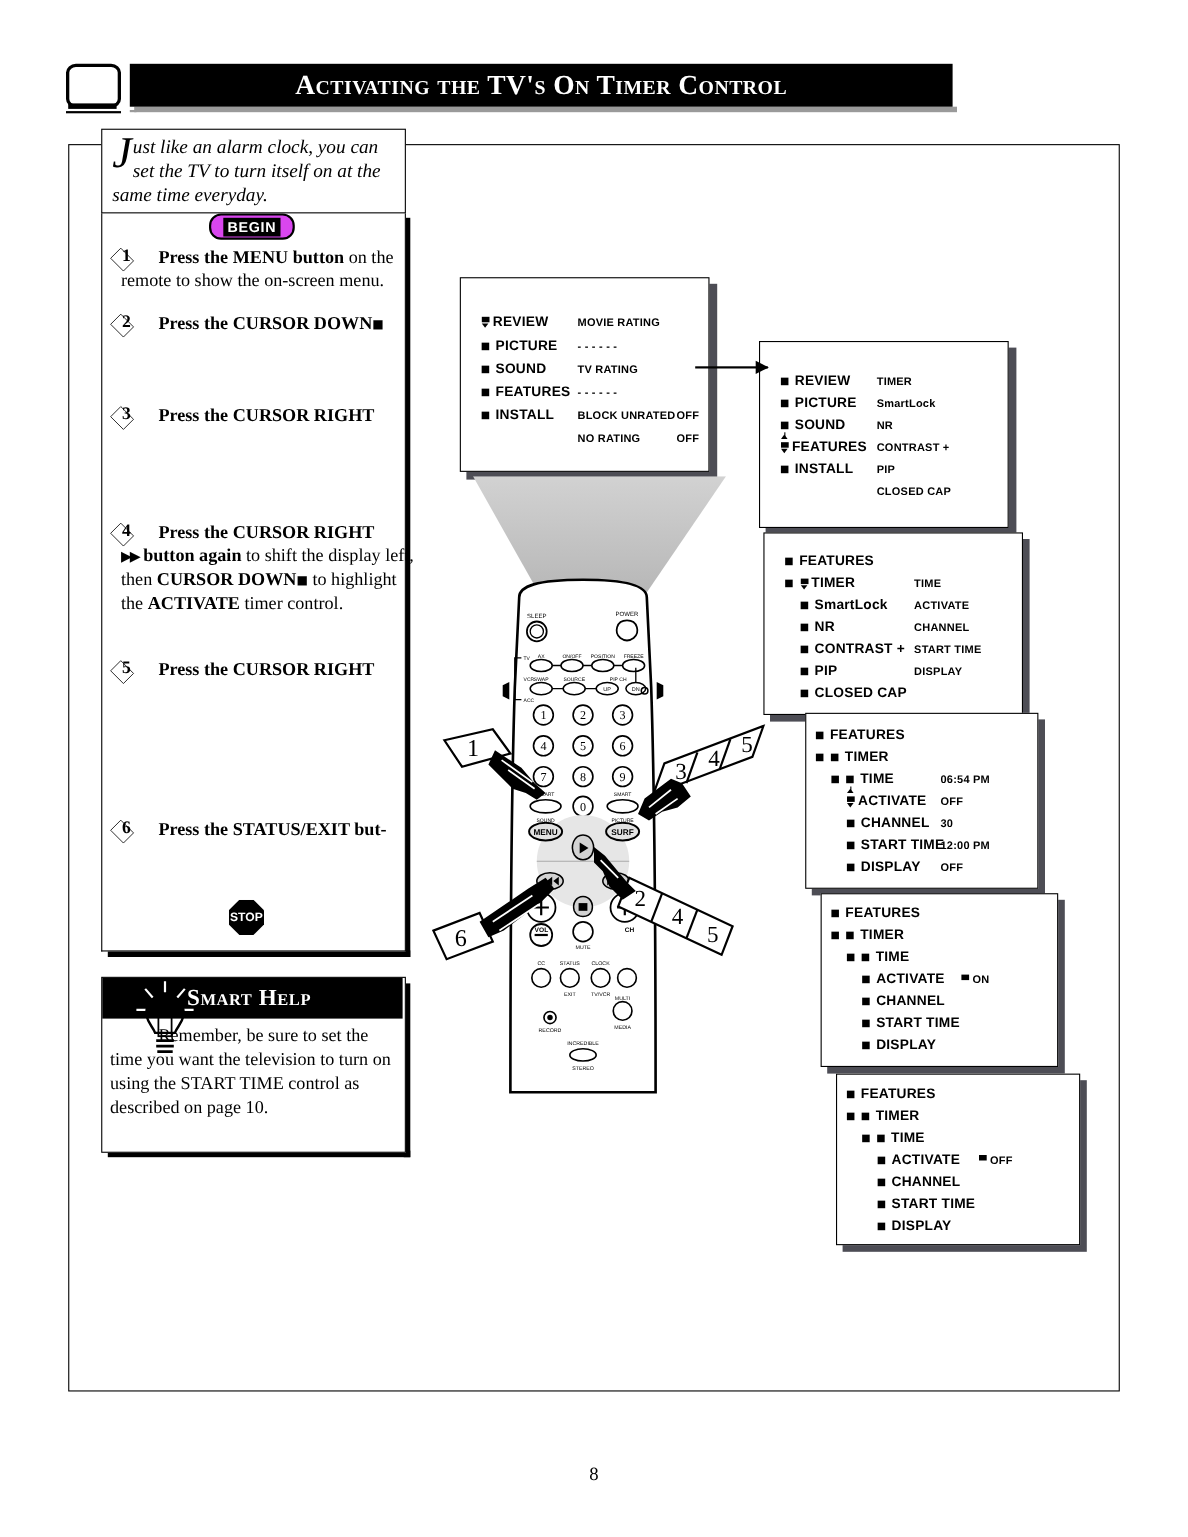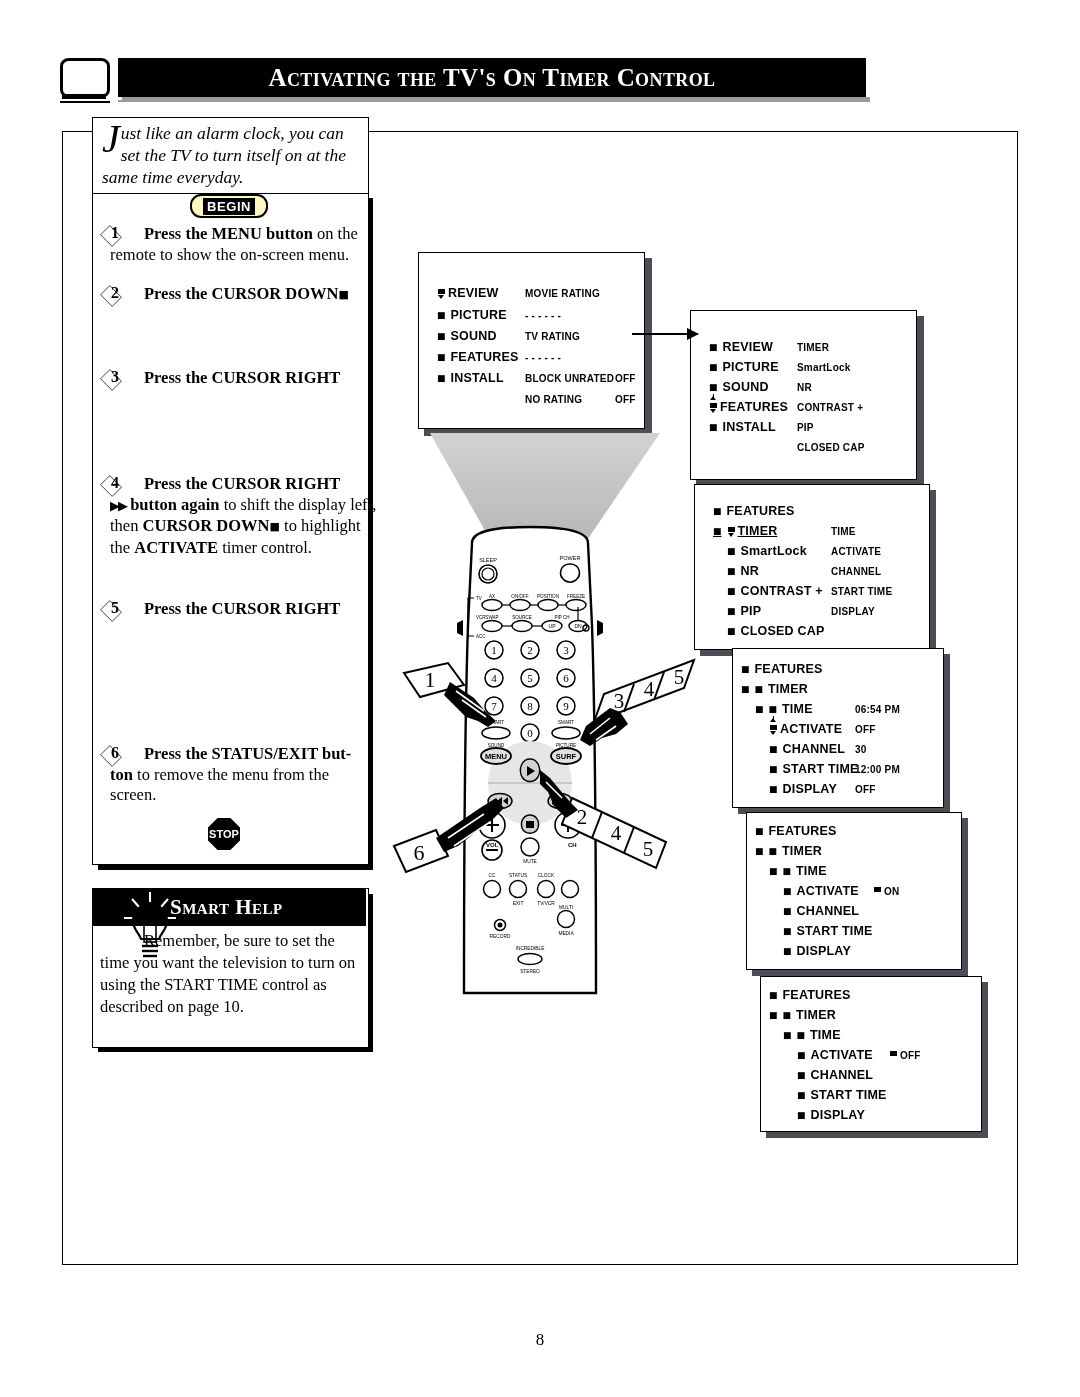--- a/index.html
+++ b/index.html
@@ -32,21 +32,21 @@
   #intro-text .drop{float:left;font-size:40px;line-height:34px;padding-right:1px;
       font-style:italic;font-family:"Liberation Serif",serif;}
 
   #steps-box{position:absolute;left:92px;top:192px;width:275px;height:672px;
       border:1.5px solid #000;border-top:none;background:#fff;z-index:4;}
   #steps-shadow{position:absolute;left:98px;top:864px;width:275px;height:6px;background:#000;z-index:3;}
   #steps-shadow2{position:absolute;left:367px;top:198px;width:6px;height:672px;background:#000;z-index:3;}
 
   #begin-badge{position:absolute;left:190px;top:194px;width:74px;height:20px;
       border:2.5px solid #000;border-radius:11px;display:flex;align-items:center;
-      justify-content:center;z-index:7;background:#fef9c3;}
+      justify-content:center;z-index:7;background:#d946ef;}
   #begin-badge span{font-family:"Liberation Sans",sans-serif;font-weight:bold;
       font-size:13px;letter-spacing:.6px;background:#000;color:#fff;padding:1px 4px;}
 
   .step{position:absolute;width:268px;z-index:6;font-size:16.5px;line-height:20.5px;}
   .step .num{position:absolute;left:-10px;top:1px;width:30px;height:17px;
       display:flex;align-items:center;justify-content:center;
       font-size:16px;font-weight:bold;font-family:"Liberation Serif",serif;}
   .step .num::before{content:"";position:absolute;left:0;top:0;width:20px;height:20px;
       border:1.5px solid #000;transform:rotate(45deg) scale(.78,.62);}
   .step .num i{position:relative;font-style:normal;}
@@ -186,21 +186,20 @@
     <b>Press the CURSOR RIGHT</b>
   </div>
 </div>
 
 <div class="step" style="left:110px;top:744px;">
   <div class="num">
       <i>6</i>
     </div>
   <div class="body">
     <b>Press the STATUS/EXIT but-</b>
-    <span class="cont"><b>ton</b><span> to remove the menu from the screen.</span></span>
   </div>
 </div>
 
 <div id="stop-badge">
   <div class="oct">
     <span>STOP</span>
   </div>
 </div>
 
 <div id="help-shadow-b"></div>
@@ -278,21 +277,21 @@
   <div class="row" style="left:106px;top:46px;"><span class="val">SmartLock</span></div>
   <div class="row" style="left:106px;top:66px;"><span class="val">NR</span></div>
   <div class="row" style="left:106px;top:86px;"><span class="val">CONTRAST +</span></div>
   <div class="row" style="left:106px;top:106px;"><span class="val">PIP</span></div>
   <div class="row" style="left:106px;top:126px;"><span class="val">CLOSED CAP</span></div>
 </div>
 
 <div class="osd-sh" style="left:700px;top:490px;width:236px;height:166px;"></div>
 <div class="osd" id="p3" style="left:694px;top:484px;width:234px;height:164px;">
   <div class="row" style="left:18px;top:16px;"><span class="bul">■</span><span class="lbl">FEATURES</span></div>
-  <div class="row" style="left:18px;top:36px;text-decoration:underline;">
+  <div class="row" style="left:18px;top:36px;">
     <span class="bul">■</span><span class="cursor"><span class="sq"></span><span class="dn"></span></span><span class="lbl">TIMER</span>
   </div>
   <div class="row" style="left:32px;top:56px;"><span class="bul">■</span><span class="lbl">SmartLock</span></div>
   <div class="row" style="left:32px;top:76px;text-align:right;"><span class="bul">■</span><span class="lbl">NR</span></div>
   <div class="row" style="left:32px;top:96px;"><span class="bul">■</span><span class="lbl">CONTRAST +</span></div>
   <div class="row" style="left:32px;top:116px;"><span class="bul">■</span><span class="lbl">PIP</span></div>
   <div class="row" style="left:32px;top:136px;"><span class="bul">■</span><span class="lbl">CLOSED CAP</span></div>
 
   <div class="row" style="left:136px;top:36px;"><span class="val">TIME</span></div>
   <div class="row" style="left:136px;top:56px;"><span class="val">ACTIVATE</span></div>

